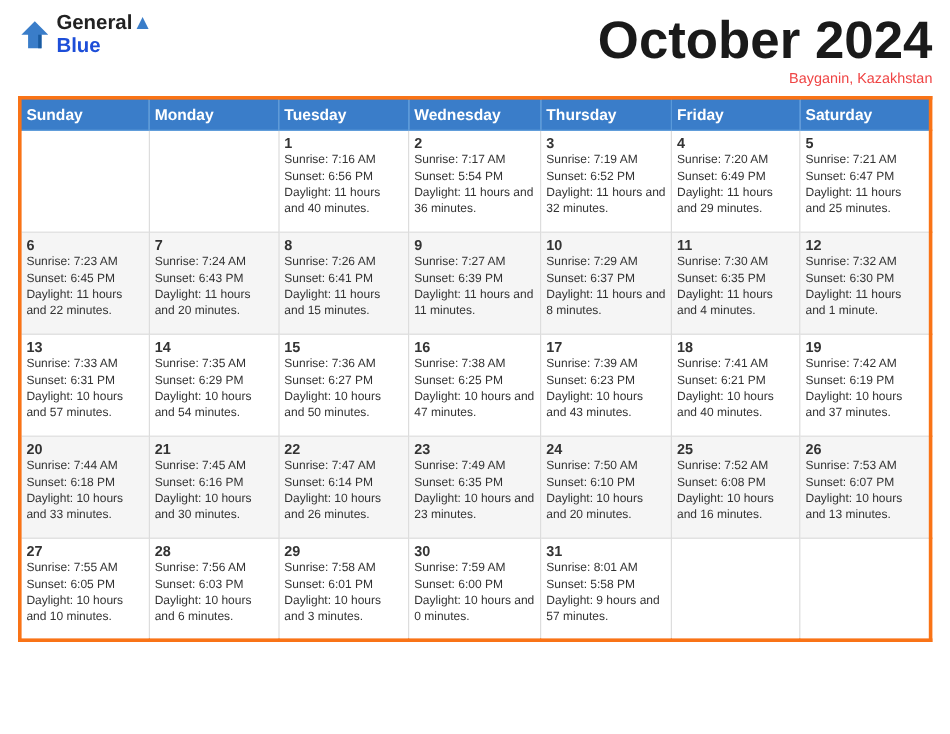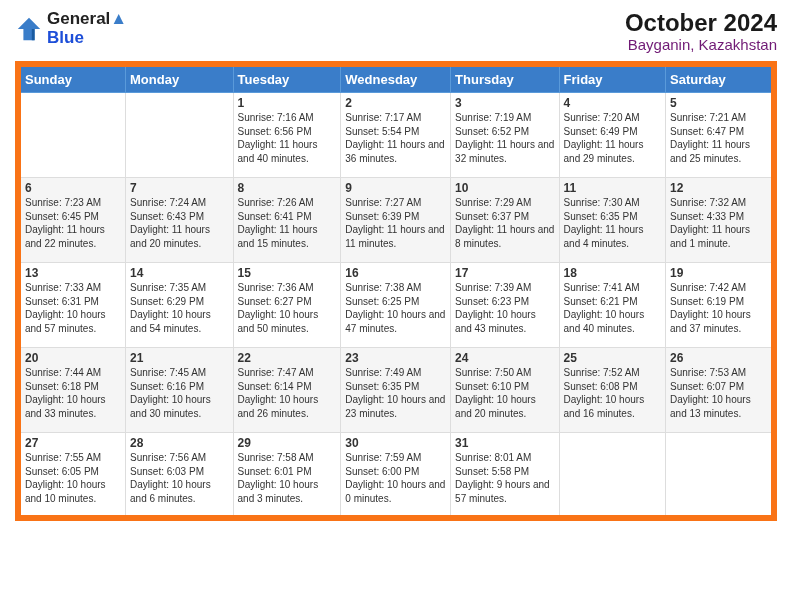--- a/index.html
+++ b/index.html
@@ -28,33 +28,33 @@
       gap: 4px;
     }
     .logo-icon {
       width: 28px;
       height: 28px;
     }
     .title-block {
       text-align: right;
     }
     .month-title {
-      font-size: 24px;
+      font-size: 44px;
       font-weight: bold;
       color: #1a1a1a;
       line-height: 1.1;
     }
     .location {
-      font-size: 15px;
-      color: #701a75;
+      font-size: 12px;
+      color: #ef4444;
     }
     .calendar {
       width: 100%;
       border-collapse: collapse;
-      border: 6px solid #f97316;
+      border: 3px solid #f97316;
     }
     .calendar th {
       background: #3a7dc9;
       color: #fff;
       font-size: 13px;
       font-weight: bold;
       padding: 5px 4px;
       text-align: left;
       border: 1px solid #5a9ada;
     }
@@ -187,21 +187,21 @@
         </td>
           <td>
           <span class="day-num">11</span>
           <span class="cell-text">Sunrise: 7:30 AM</span><br>
           <span class="cell-text">Sunset: 6:35 PM</span><br>
           <span class="cell-text">Daylight: 11 hours and 4 minutes.</span>
         </td>
           <td>
           <span class="day-num">12</span>
           <span class="cell-text">Sunrise: 7:32 AM</span><br>
-          <span class="cell-text">Sunset: 4:33 PM</span><br>
+          <span class="cell-text">Sunset: 6:30 PM</span><br>
           <span class="cell-text">Daylight: 11 hours and 1 minute.</span>
         </td>
         </tr>
         <tr>
           <td>
           <span class="day-num">13</span>
           <span class="cell-text">Sunrise: 7:33 AM</span><br>
           <span class="cell-text">Sunset: 6:31 PM</span><br>
           <span class="cell-text">Daylight: 10 hours and 57 minutes.</span>
         </td>

